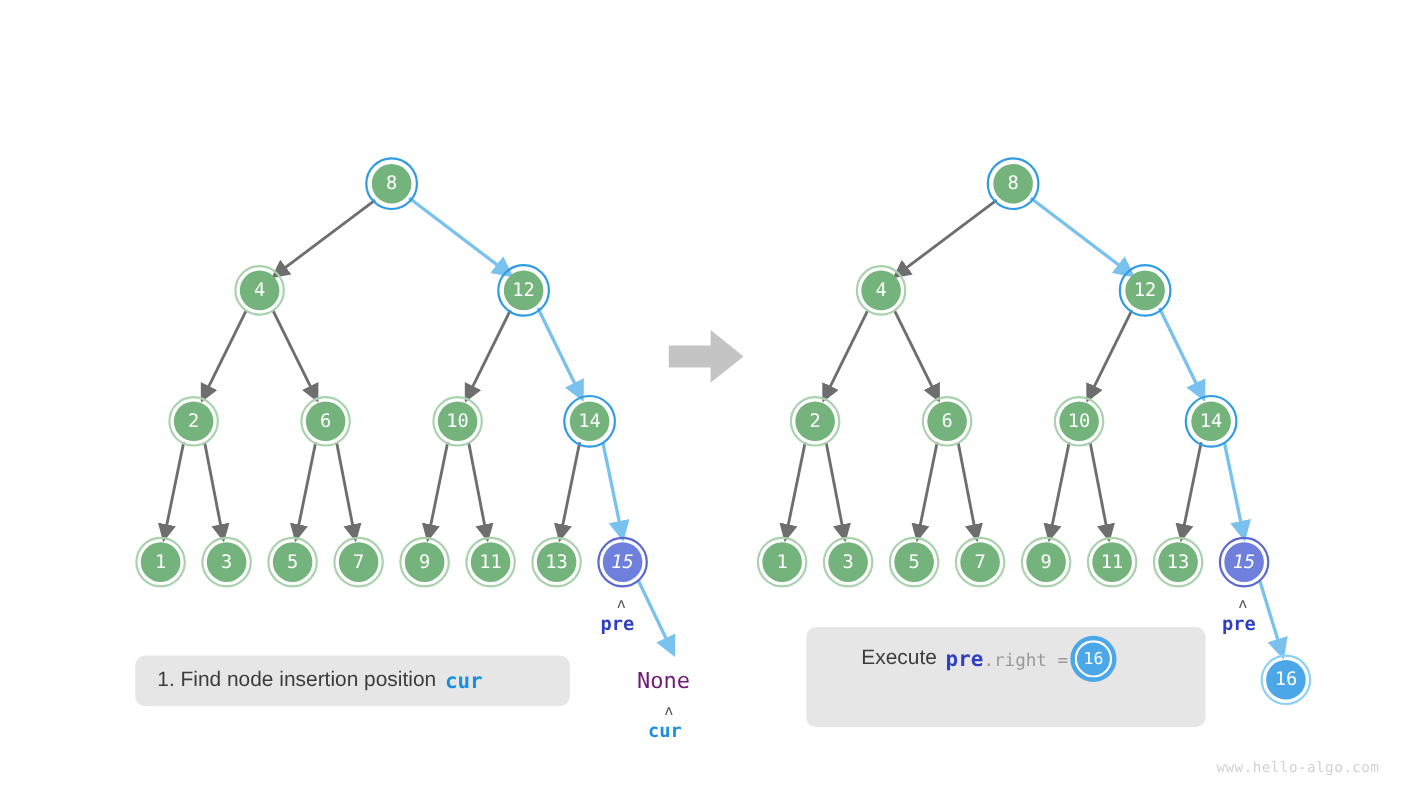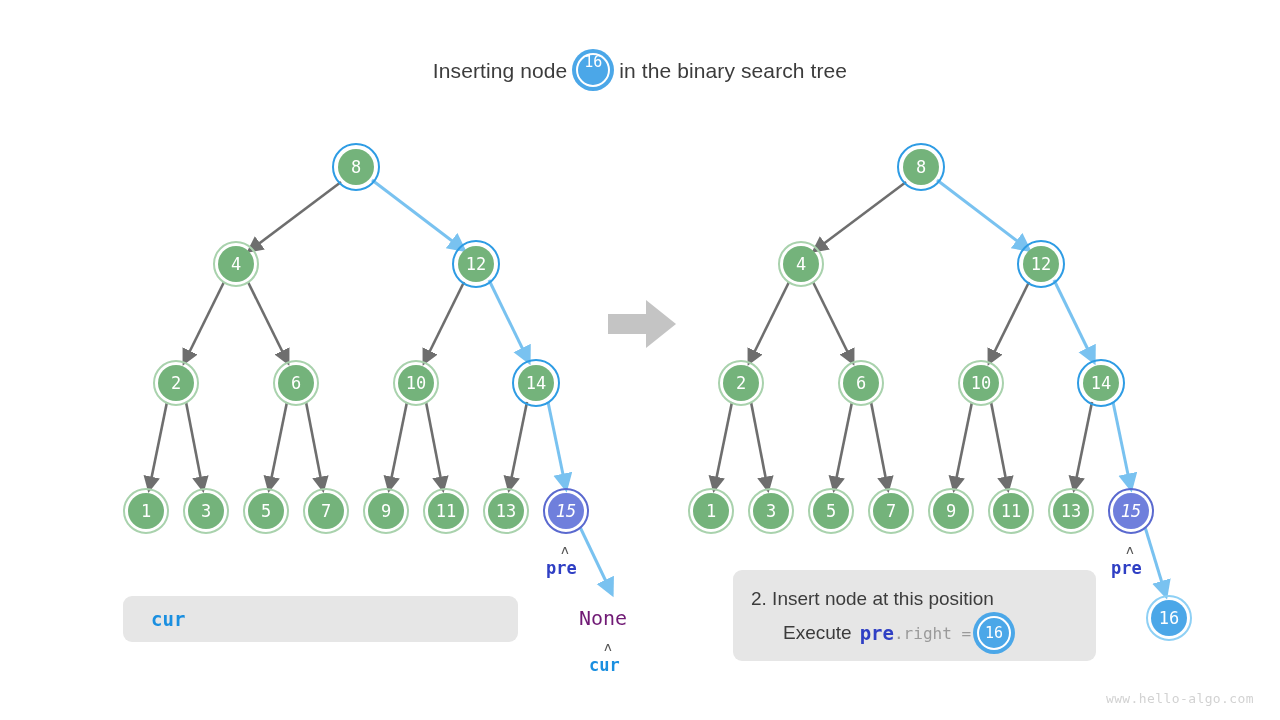--- a/index.html
+++ b/index.html
@@ -124,23 +124,20 @@
     font-family:"DejaVu Sans Mono", monospace;
     letter-spacing:.4px;
     z-index:7;
   }
 </style>
 </head>
 <body>
 
 <div id="stage">
 
-  <div class="title">
-    <span class="seg">Inserting node</span><span class="inline-node">16</span><span class="seg">in the binary search tree</span>
-  </div>
 
   <svg class="edges" viewBox="0 0 1280 720">
     <defs>
       <marker id="ag" markerWidth="7" markerHeight="7" refX="5.2" refY="3.2" orient="auto">
         <path d="M0,0 L6.4,3.2 L0,6.4 z" fill="#6e6e6e"></path>
       </marker>
       <marker id="ab" markerWidth="7" markerHeight="7" refX="5.2" refY="3.2" orient="auto">
         <path d="M0,0 L6.4,3.2 L0,6.4 z" fill="#79c2f0"></path>
       </marker>
     </defs>
@@ -262,27 +259,25 @@
       <div class="lbl lbl-pre" style="left: 546px; top: 558px;">pre</div>
       <div class="caret" style="left: 604px; top: 639px;">ʌ</div>
       <div class="lbl lbl-cur" style="left: 589px; top: 655px;">cur</div>
       <div class="caret" style="left: 1126px; top: 542px;">ʌ</div>
       <div class="lbl lbl-pre" style="left: 1111px; top: 558px;">pre</div>
     </div>
 
   <div class="none-text" id="none-text" style="left: 579px; top: 606px;">None</div>
 
   <div class="caption" id="caption-1">
+    <span>1. Find node insertion position</span>
     <span class="code-blue" style="margin-left:8px;">cur</span>
   </div>
 
   <div class="caption" id="caption-2">
-    <div class="cap-line">
-      <span>2. Insert node at this position</span>
-    </div>
     <div class="cap-line indent">
       <span>Execute</span>
       <span class="code-indigo" style="margin-left:8px;">pre</span>
       <span class="code-gray">.right = </span>
       <span class="inline-node" style="margin-left:6px;">16</span>
     </div>
   </div>
 
   <div id="watermark">www.hello-algo.com</div>
 

